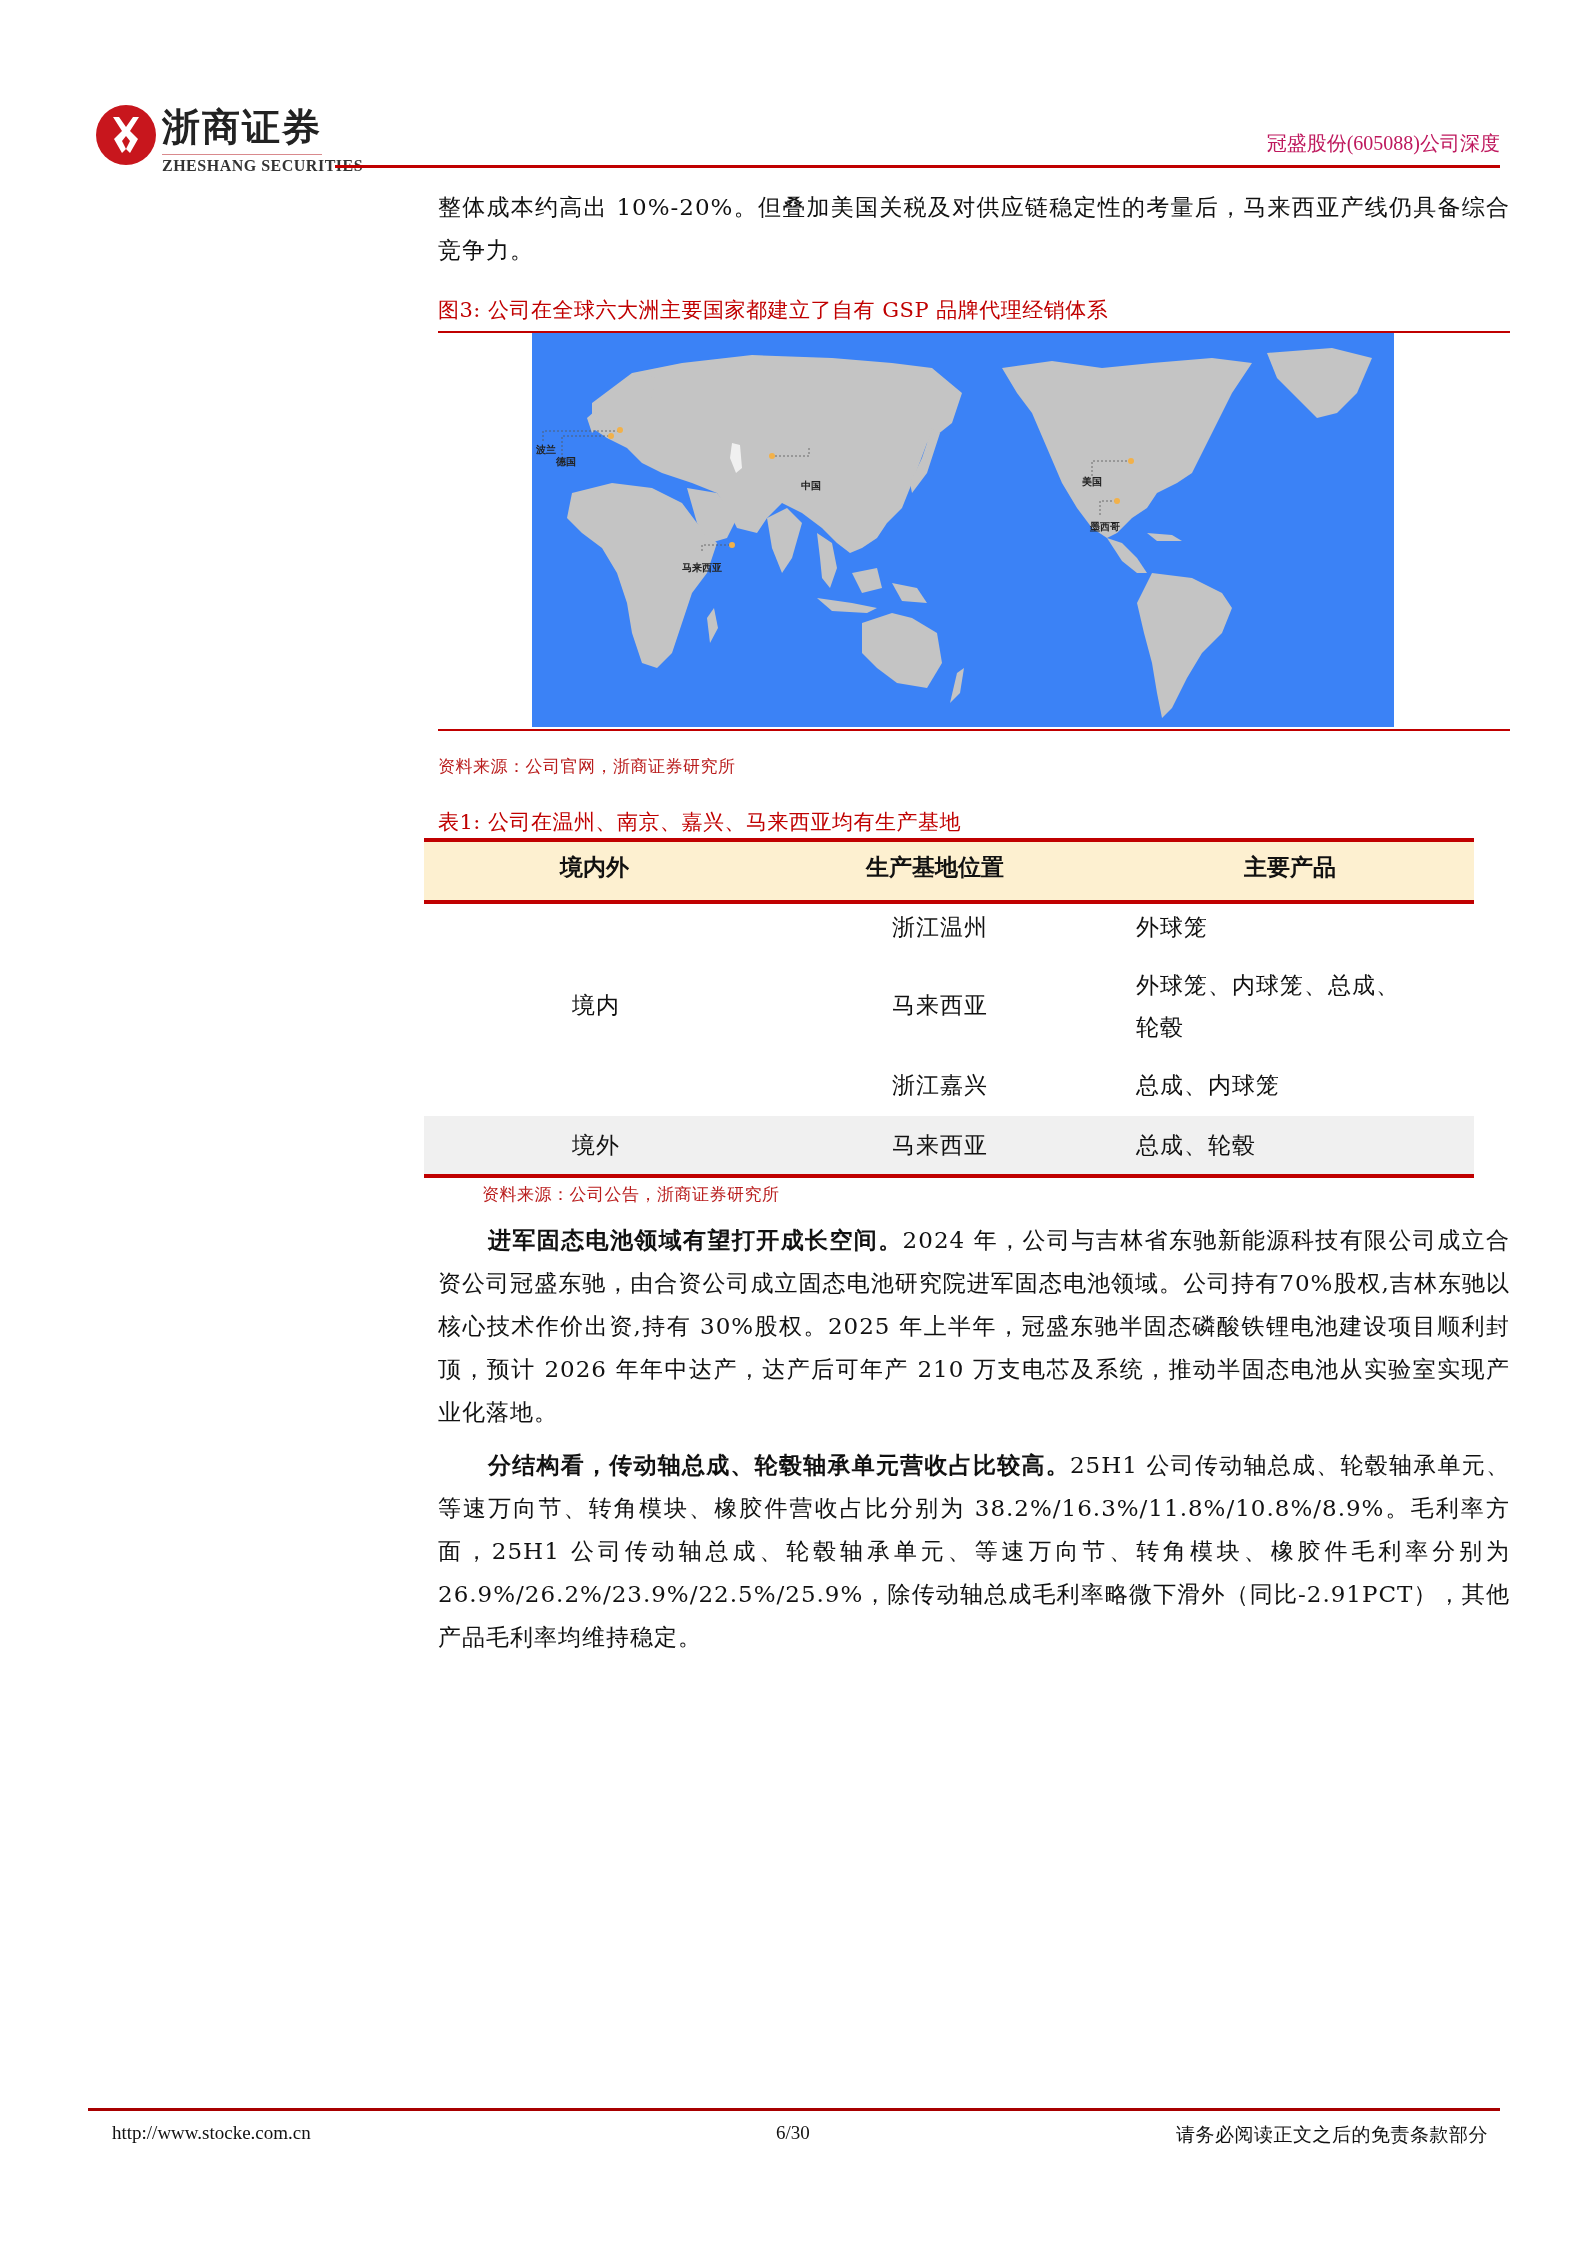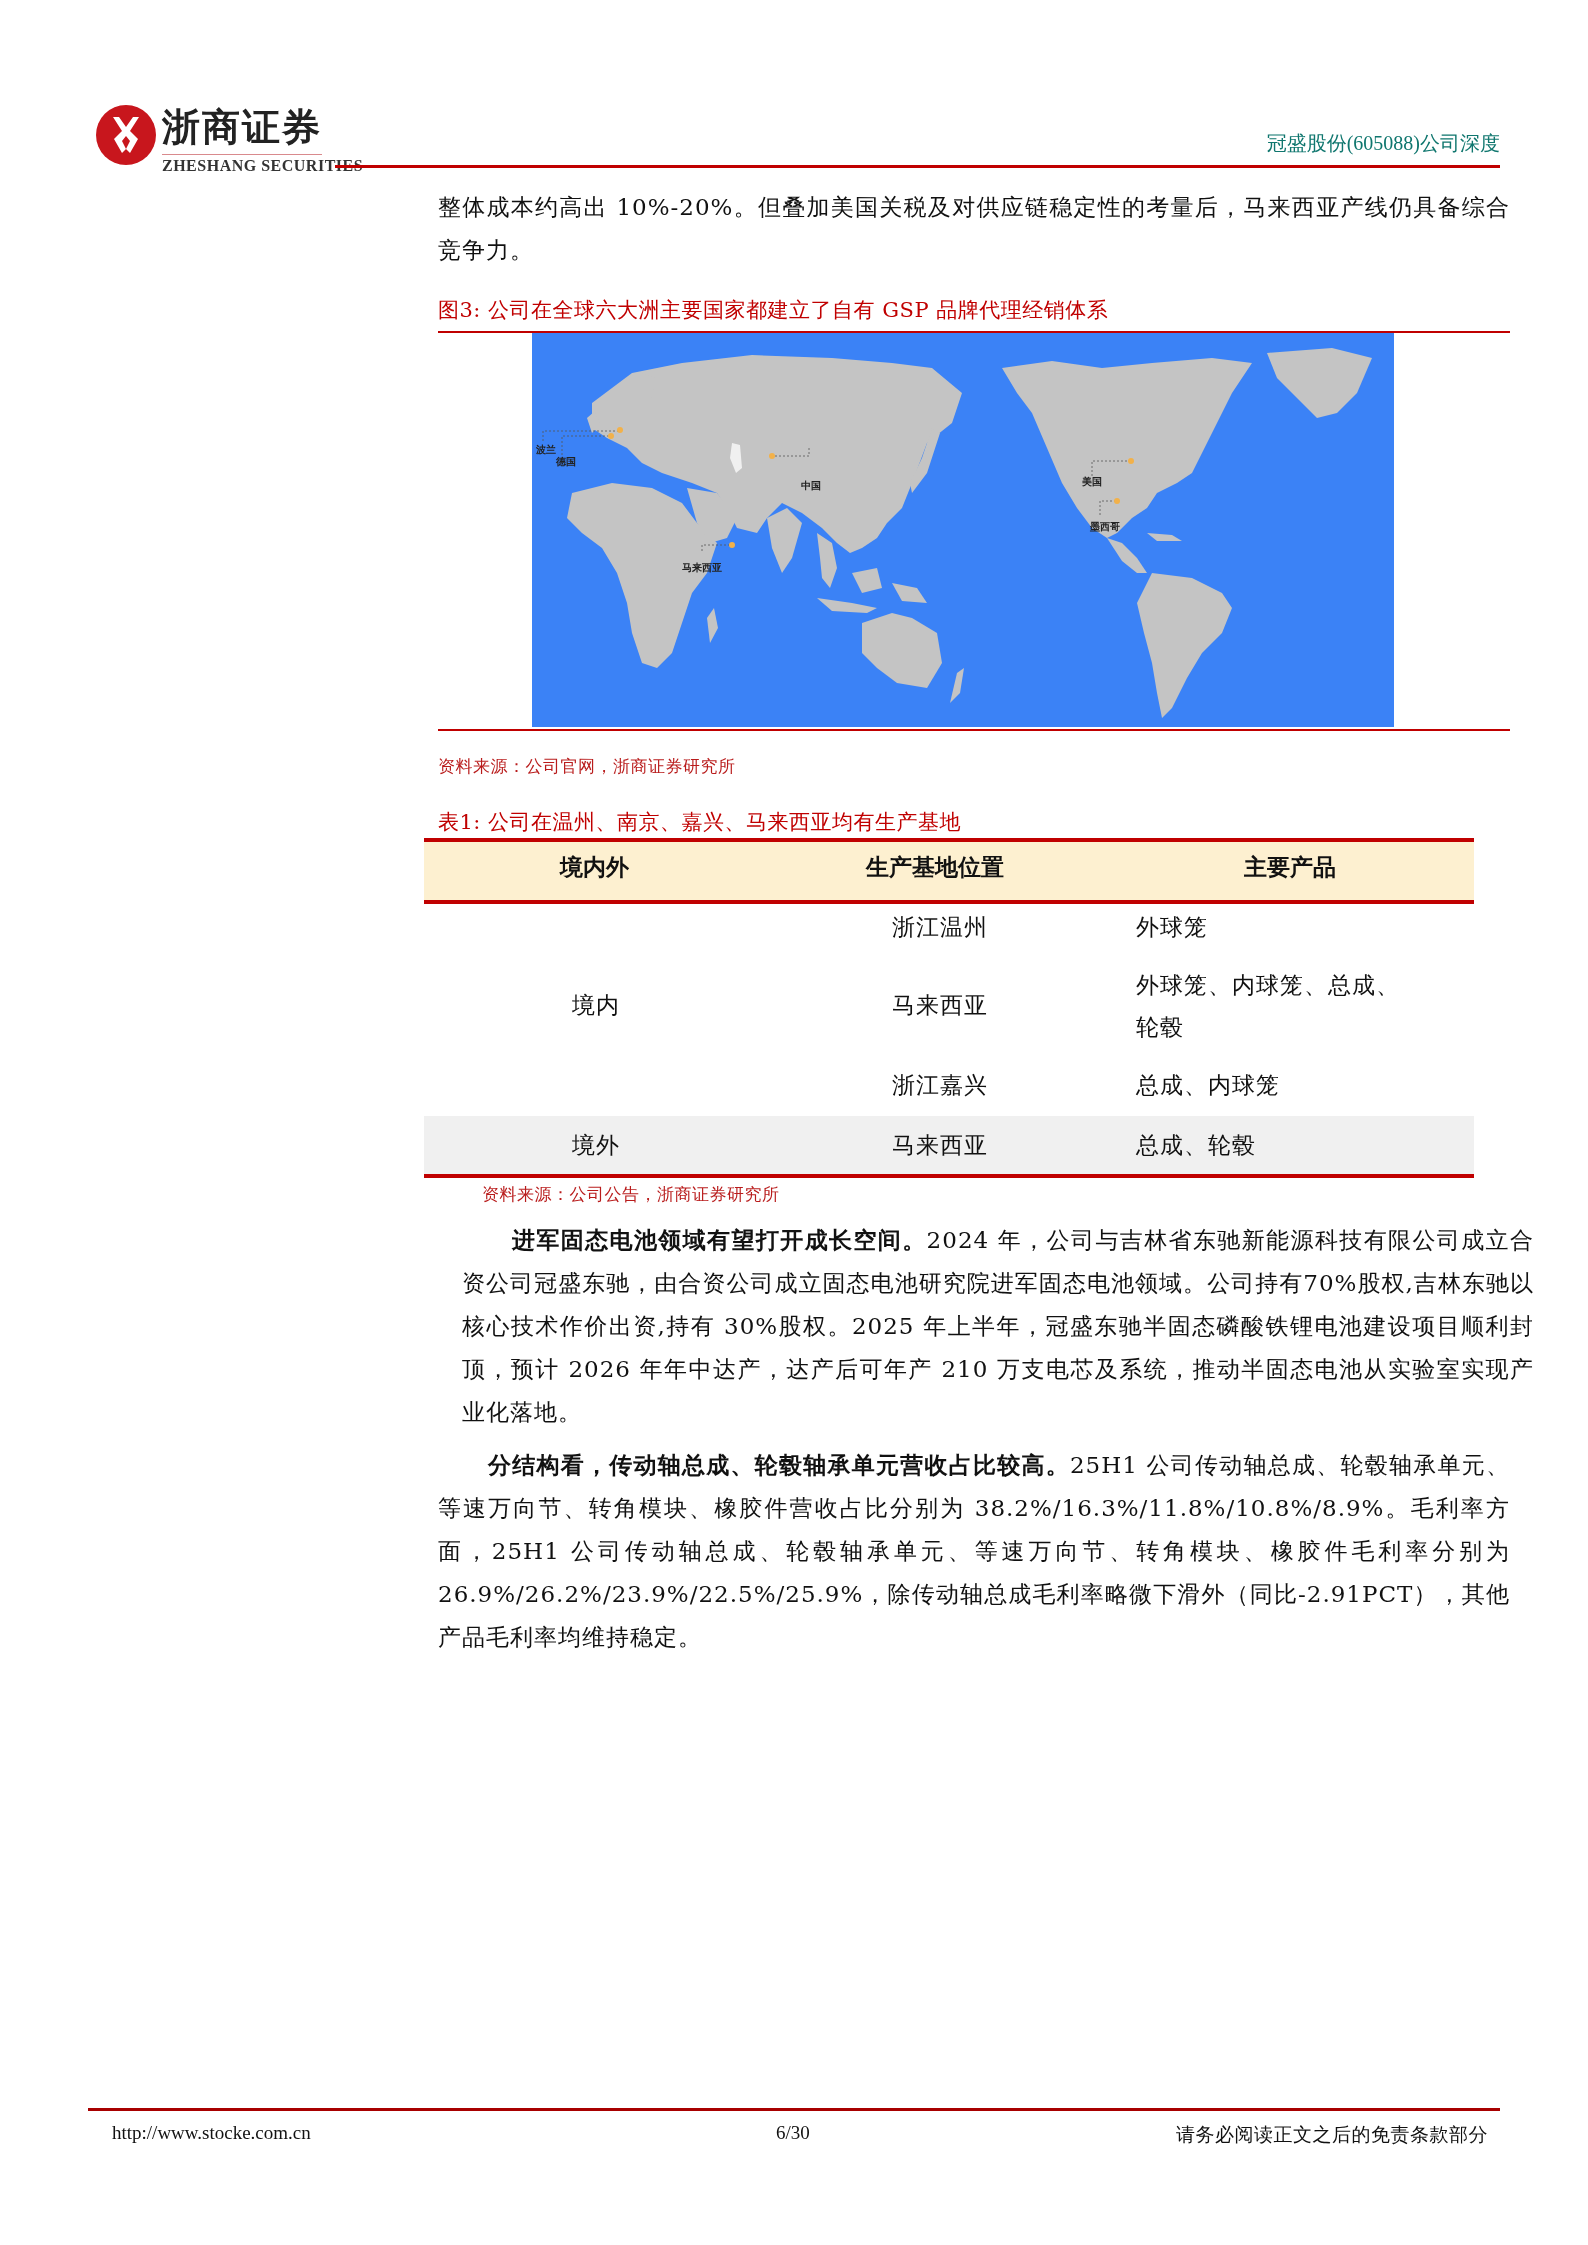--- a/index.html
+++ b/index.html
@@ -8,21 +8,21 @@
 
   
   .hdr-logo { position: absolute; left: 96px; top: 103px; width: 228px; height: 70px; }
   .logo-mark { position: absolute; left: 0; top: 2px; width: 60px; height: 60px; border-radius: 50%; background: #c8161d; }
   .logo-mark svg { position: absolute; left: 0; top: 0; }
   .logo-cn { position: absolute; left: 66px; top: 0px; font-family: "DejaVu Sans", "Liberation Sans", sans-serif;
              font-weight: bold; font-size: 38px; letter-spacing: 2px; color: #222; white-space: nowrap; line-height: 48px; }
   .logo-rule { position: absolute; left: 66px; top: 51px; width: 160px; height: 1px; background: #d98a8d; }
   .logo-en { position: absolute; left: 66px; top: 54px; font-family: "Liberation Serif", serif; font-weight: bold;
              font-size: 16px; color: #333; letter-spacing: 0.5px; white-space: nowrap; }
-  .hdr-right { position: absolute; right: 88px; top: 130px; font-size: 20px; color: #0f766e;
+  .hdr-right { position: absolute; right: 88px; top: 130px; font-size: 20px; color: #be185d;
                font-family: "Liberation Serif", "DejaVu Serif", serif; white-space: nowrap; }
   .hdr-line { position: absolute; left: 335px; right: 88px; top: 165px; height: 3px; background: #c00000; }
 
   
   .para { position: absolute; left: 438px; width: 1072px; font-size: 23px; line-height: 43px;
           text-align: justify; letter-spacing: 1px; }
   .para b { font-weight: bold; }
   .indent { text-indent: 50px; }
 
   .caption { position: absolute; left: 438px; font-size: 21px; color: #c00000; white-space: nowrap; letter-spacing: 0.5px; }
@@ -163,20 +163,20 @@
 <div class="td" style="left:1136px;top:1070px;">总成、内球笼</div>
 
 <div class="row-abroad"></div>
 <div class="td" style="left:572px;top:1130px;">境外</div>
 <div class="td" style="left:892px;top:1130px;">马来西亚</div>
 <div class="td" style="left:1136px;top:1130px;">总成、轮毂</div>
 <div class="tbl-bottom"></div>
 
 <div class="source" style="top:1183px;margin-left:44px;">资料来源：公司公告，浙商证券研究所</div>
 
-<div class="para indent" style="top:1218px;margin-left:24px;"><b>进军固态电池领域有望打开成长空间。</b><span>2024 年，公司与吉林省东驰新能源科技有限公司成立合资公司冠盛东驰，由合资公司成立固态电池研究院进军固态电池领域。公司持有70%股权,吉林东驰以核心技术作价出资,持有 30%股权。2025 年上半年，冠盛东驰半固态磷酸铁锂电池建设项目顺利封顶，预计 2026 年年中达产，达产后可年产 210 万支电芯及系统，推动半固态电池从实验室实现产业化落地。</span></div>
+<div class="para indent" style="top:1218px;"><b>进军固态电池领域有望打开成长空间。</b><span>2024 年，公司与吉林省东驰新能源科技有限公司成立合资公司冠盛东驰，由合资公司成立固态电池研究院进军固态电池领域。公司持有70%股权,吉林东驰以核心技术作价出资,持有 30%股权。2025 年上半年，冠盛东驰半固态磷酸铁锂电池建设项目顺利封顶，预计 2026 年年中达产，达产后可年产 210 万支电芯及系统，推动半固态电池从实验室实现产业化落地。</span></div>
 
 <div class="para indent" style="top:1443px;"><b>分结构看，传动轴总成、轮毂轴承单元营收占比较高。</b><span>25H1 公司传动轴总成、轮毂轴承单元、等速万向节、转角模块、橡胶件营收占比分别为 38.2%/16.3%/11.8%/10.8%/8.9%。毛利率方面，25H1 公司传动轴总成、轮毂轴承单元、等速万向节、转角模块、橡胶件毛利率分别为 26.9%/26.2%/23.9%/22.5%/25.9%，除传动轴总成毛利率略微下滑外（同比-2.91PCT），其他产品毛利率均维持稳定。</span></div>
 
 <div class="ftr-line"></div>
 <div class="ftr-left">http://www.stocke.com.cn</div>
 <div class="ftr-mid">6/30</div>
 <div class="ftr-right">请务必阅读正文之后的免责条款部分</div>
 
 </body></html>

